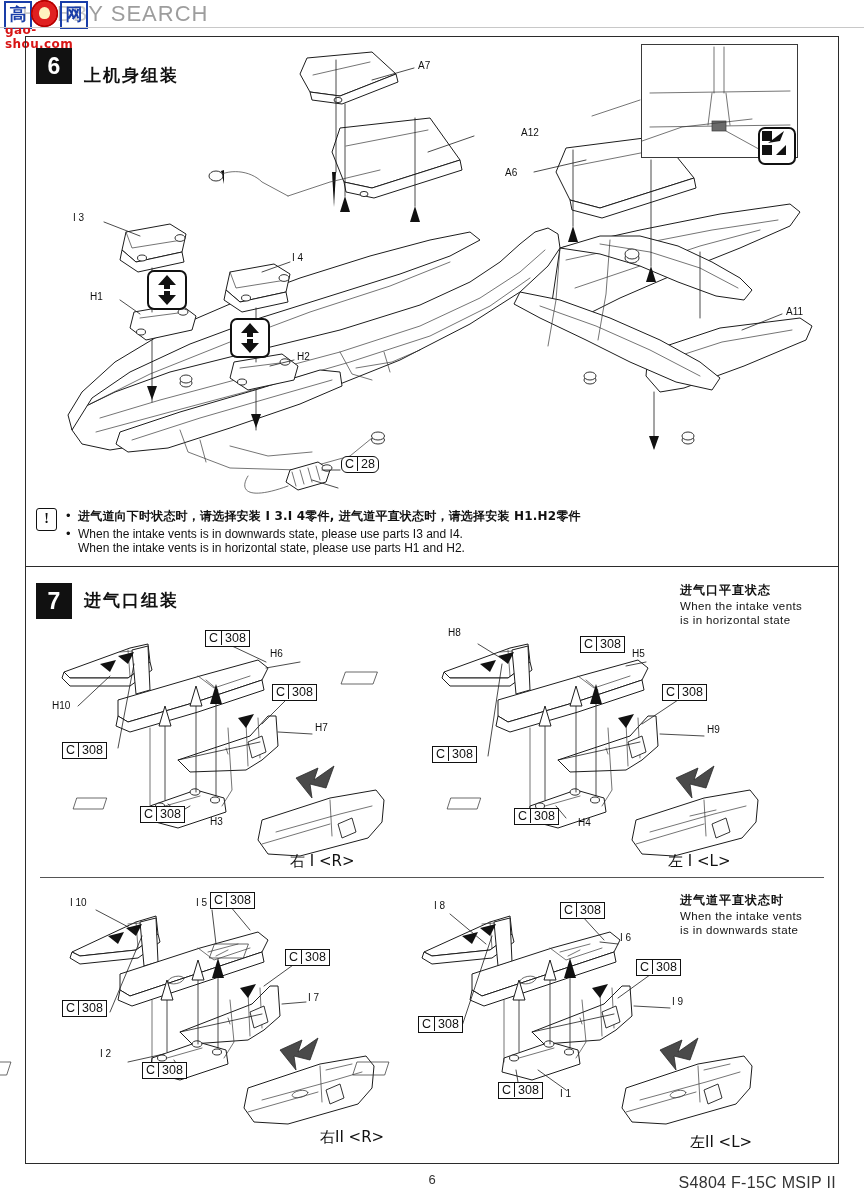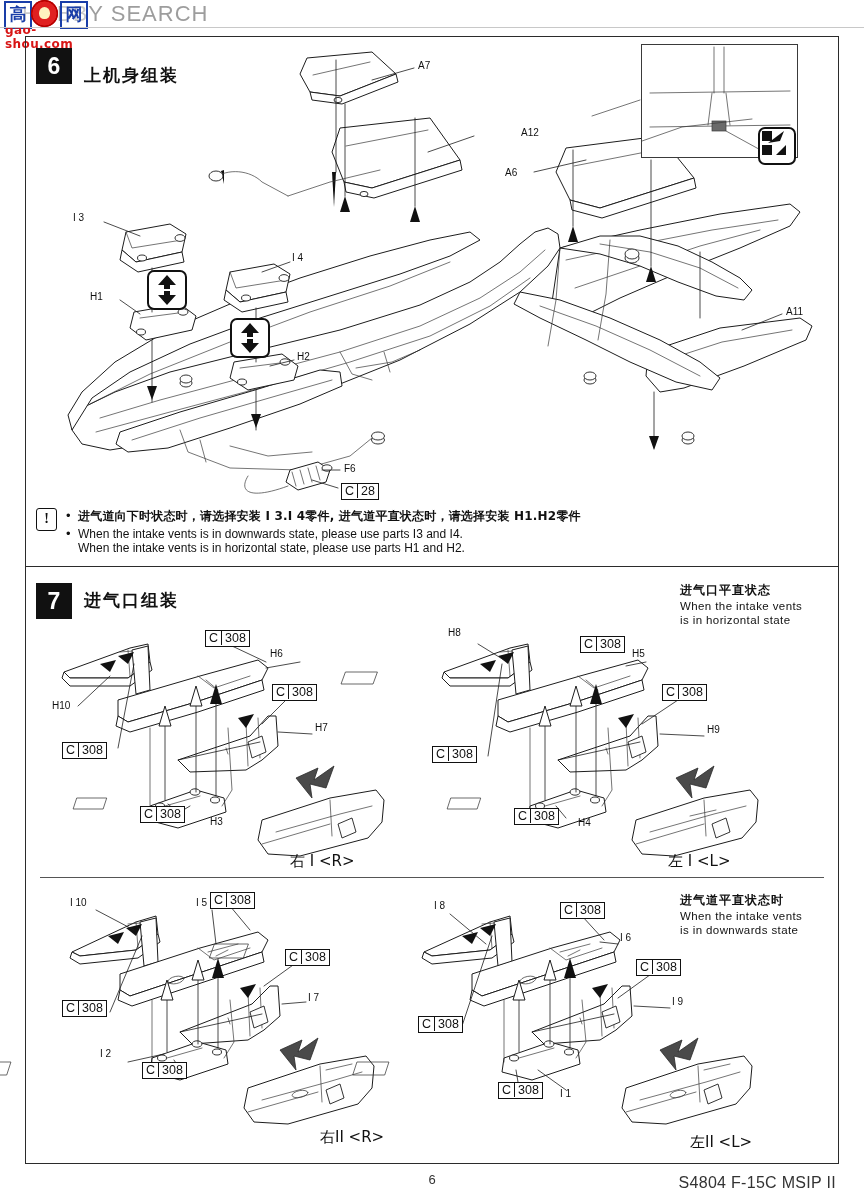--- a/index.html
+++ b/index.html
@@ -302,21 +302,21 @@
 
 <div class="plabel" style="left:418px;top:60px;">A7</div>
 <div class="plabel" style="left:478px;top:127px;margin-left:43px;">A12</div>
 <div class="plabel" style="left:505px;top:167px;">A6</div>
 <div class="plabel" style="left:786px;top:306px;">A11</div>
 <div class="plabel" style="left:73px;top:212px;">I 3</div>
 <div class="plabel" style="left:292px;top:252px;">I 4</div>
 <div class="plabel" style="left:90px;top:291px;">H1</div>
 <div class="plabel" style="left:297px;top:351px;">H2</div>
 <div class="plabel" style="left:344px;top:463px;">F6</div>
-<div class="boxlabel" style="left:341px;top:483px;"><span>C</span><span class="sep">28</span></div>
+<div class="boxlabel" style="left:341px;top:456px;border-radius:6px;"><span>C</span><span class="sep">28</span></div>
 
 <svg class="art" width="864" height="566">
   <path class="ln lead" d="M414,68 L372,80"></path>
   <path class="ln lead" d="M474,136 L428,152"></path>
   <path class="ln lead" d="M534,172 L586,160"></path>
   <path class="ln lead" d="M782,314 L742,330"></path>
   <path class="ln lead" d="M104,222 L140,236"></path>
   <path class="ln lead" d="M290,262 L262,272"></path>
   <path class="ln lead" d="M120,300 L140,314"></path>
   <path class="ln lead" d="M294,360 L270,366"></path>

